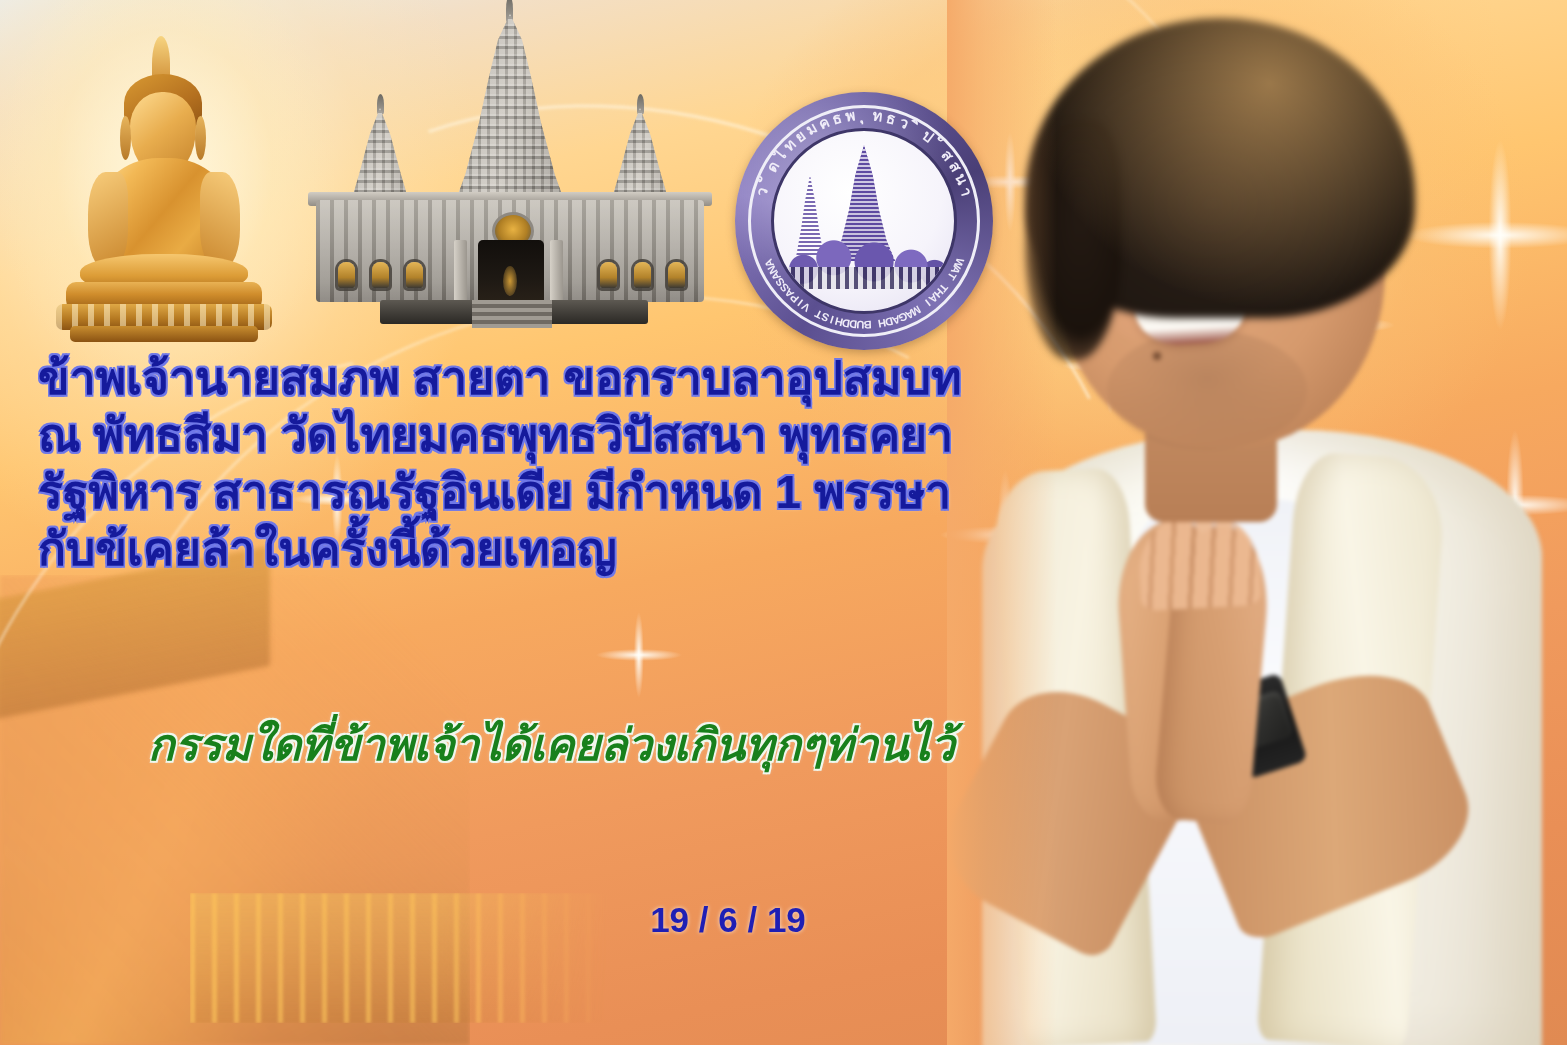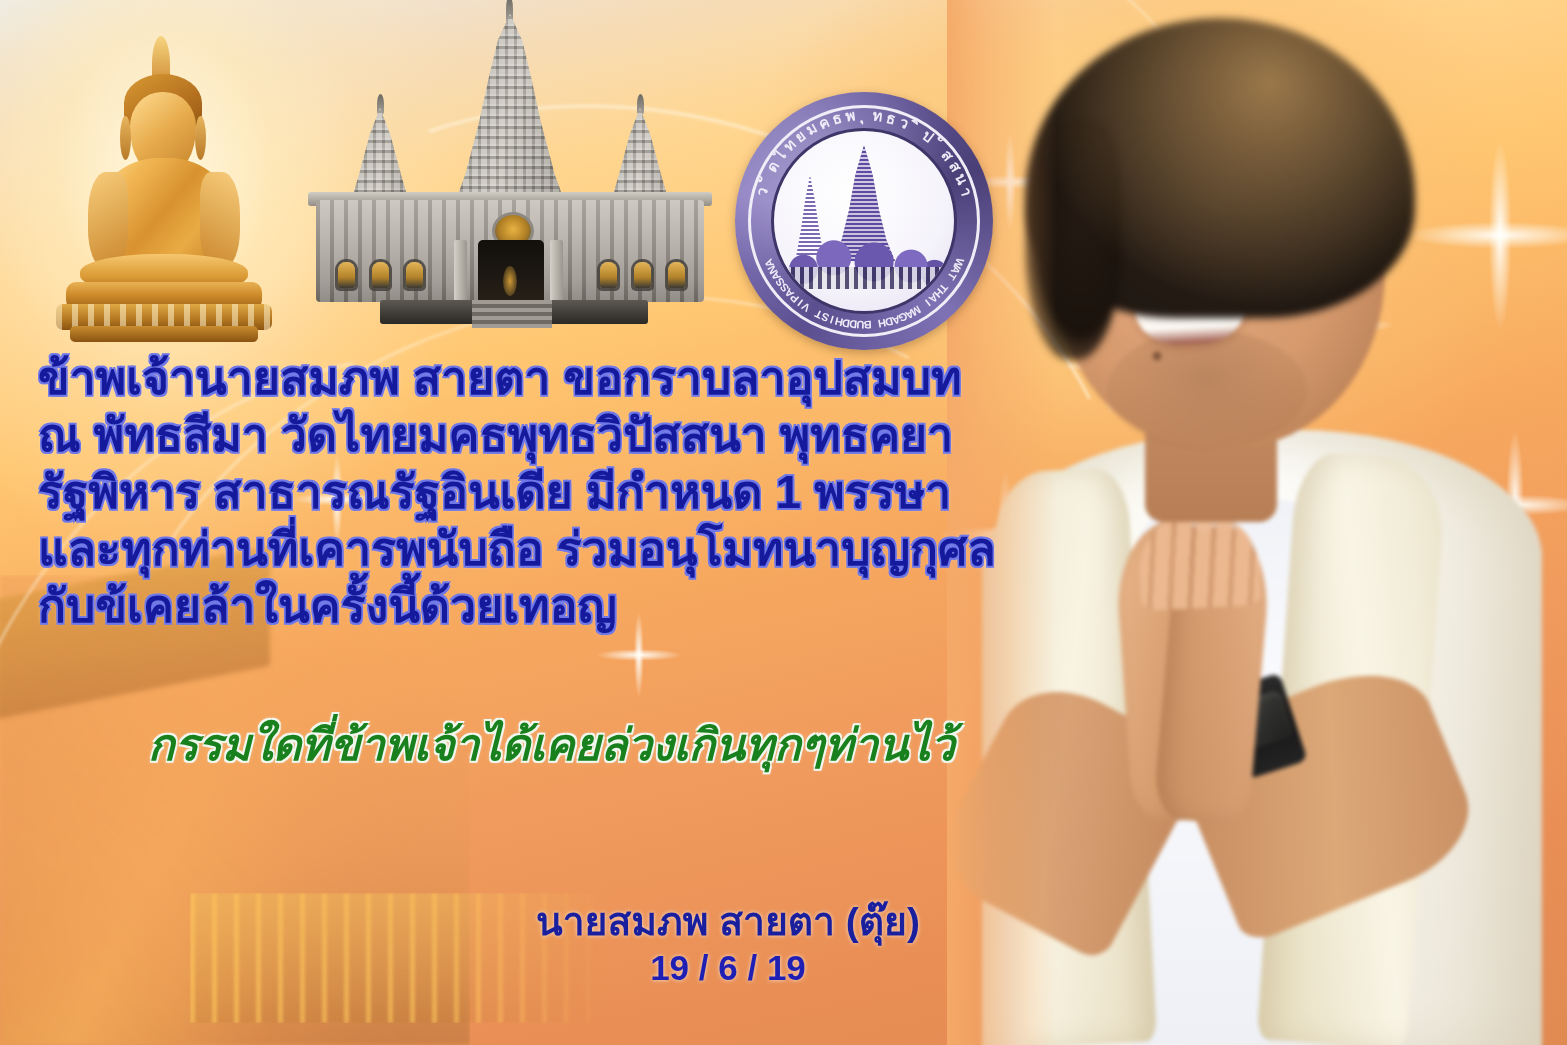--- a/index.html
+++ b/index.html
@@ -800,27 +800,25 @@
       <div class="seal-basewall"></div>
     </div>
   </div>
 
   <div class="text-layer">
 
     <div class="blue-block">
       <div class="line-blue">ข้าพเจ้านายสมภพ สายตา ขอกราบลาอุปสมบท</div>
       <div class="line-blue">ณ พัทธสีมา วัดไทยมคธพุทธวิปัสสนา พุทธคยา</div>
       <div class="line-blue">รัฐพิหาร สาธารณรัฐอินเดีย มีกำหนด 1 พรรษา</div>
-      <div class="line-blue">และทุกท่านที่เคารพนับถือ ร่วมอนุโมทนาบุญกุศล</div>
       <div class="line-blue">กับข้เคยล้าในครั้งนี้ด้วยเทอญ</div>
     </div>
 
     <div class="green-block">
       <div class="line-green">กรรมใดที่ข้าพเจ้าได้เคยล่วงเกินทุกๆท่านไว้</div>
     </div>
 
     <div class="sign-block">
-      <div class="sign-name">นายสมภพ  สายตา (ตุ๊ย)</div>
       <div class="sign-date">19 / 6 / 19</div>
     </div>
 
   </div>
 </div>
 
 </body></html>

